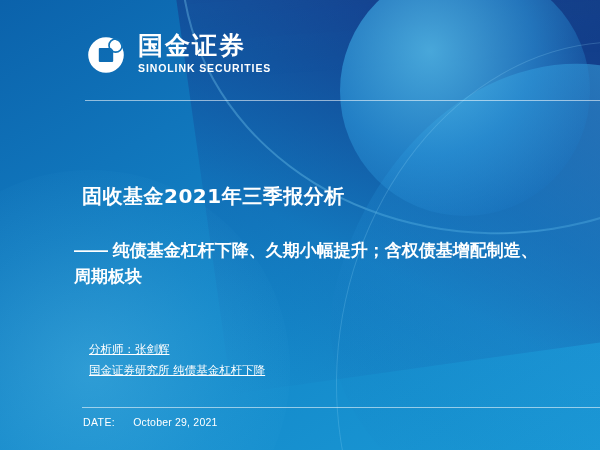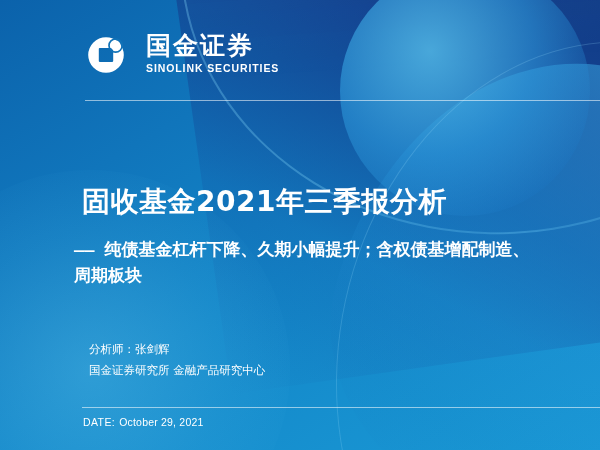--- a/index.html
+++ b/index.html
@@ -90,21 +90,21 @@
     background: radial-gradient(circle at 50% 50%, rgba(110,210,245,0.30) 0%, rgba(70,180,230,0.16) 48%, rgba(40,150,215,0) 78%);
   }
 
   
   .logo-row {
     position: absolute;
     top: 33px;
     left: 86px;
     display: flex;
     align-items: center;
-    gap: 20px;
+    gap: 12px;
   }
   .logo-mark {
     width: 40px;
     height: 40px;
     flex: none;
     display: block;
   }
   .logo-text {
     display: flex;
     flex-direction: column;
@@ -145,62 +145,62 @@
     right: 0;
   }
 
   
   .title {
     position: absolute;
     top: 184px;
     left: 82px;
     width: 470px;
     color: #ffffff;
-    font-size: 28px;
+    font-size: 20px;
     font-weight: bold;
     letter-spacing: 0.5px;
     line-height: 1.25;
     font-family: "DejaVu Sans", "Liberation Sans", sans-serif;
   }
   .subtitle {
     position: absolute;
     top: 238px;
     left: 74px;
     width: 468px;
     color: #ffffff;
     font-size: 17px;
     font-weight: bold;
     line-height: 1.55;
-    font-family: Liberation Mono, monospace;
+    font-family: Liberation Sans, sans-serif;
   }
 
   
   .analyst {
     position: absolute;
     top: 339px;
     left: 89px;
     color: #ffffff;
     font-size: 11.5px;
     line-height: 1.85;
     font-family: "DejaVu Sans", "Liberation Sans", sans-serif;
   }
-  .analyst div { white-space: nowrap; }
+  .analyst div { white-space: nowrap; text-decoration: underline; }
 
   
   .date-row {
     position: absolute;
     top: 416px;
     left: 83px;
     display: flex;
     align-items: baseline;
     color: #ffffff;
     font-size: 10.5px;
     letter-spacing: 0.4px;
   }
-  .date-label { margin-right: 4px; }
+  .date-label { margin-right: 18px; }
   .date-value { letter-spacing: 0.2px; text-align: right; }
 </style>
 </head>
 <body>
 
 <div class="slide">
 
   <div class="bg-layer bg-navy"></div>
   <div class="bg-layer bg-arc"></div>
   <div class="bg-layer bg-tail"></div>
@@ -232,21 +232,21 @@
   </div>
 
   <div class="rule rule-top"></div>
   <div class="rule rule-bottom"></div>
 
   <div class="title">固收基金2021年三季报分析</div>
   <div class="subtitle">—— 纯债基金杠杆下降、久期小幅提升；含权债基增配制造、周期板块</div>
 
   <div class="analyst">
     <div>分析师：张剑辉</div>
-    <div>国金证券研究所 金融产品研究中心</div>
+    <div>国金证券研究所 纯债基金杠杆下降</div>
   </div>
 
   <div class="date-row">
     <span class="date-label">DATE:</span>
     <span class="date-value">October 29, 2021</span>
   </div>
 
 </div>
 
 </body></html>

